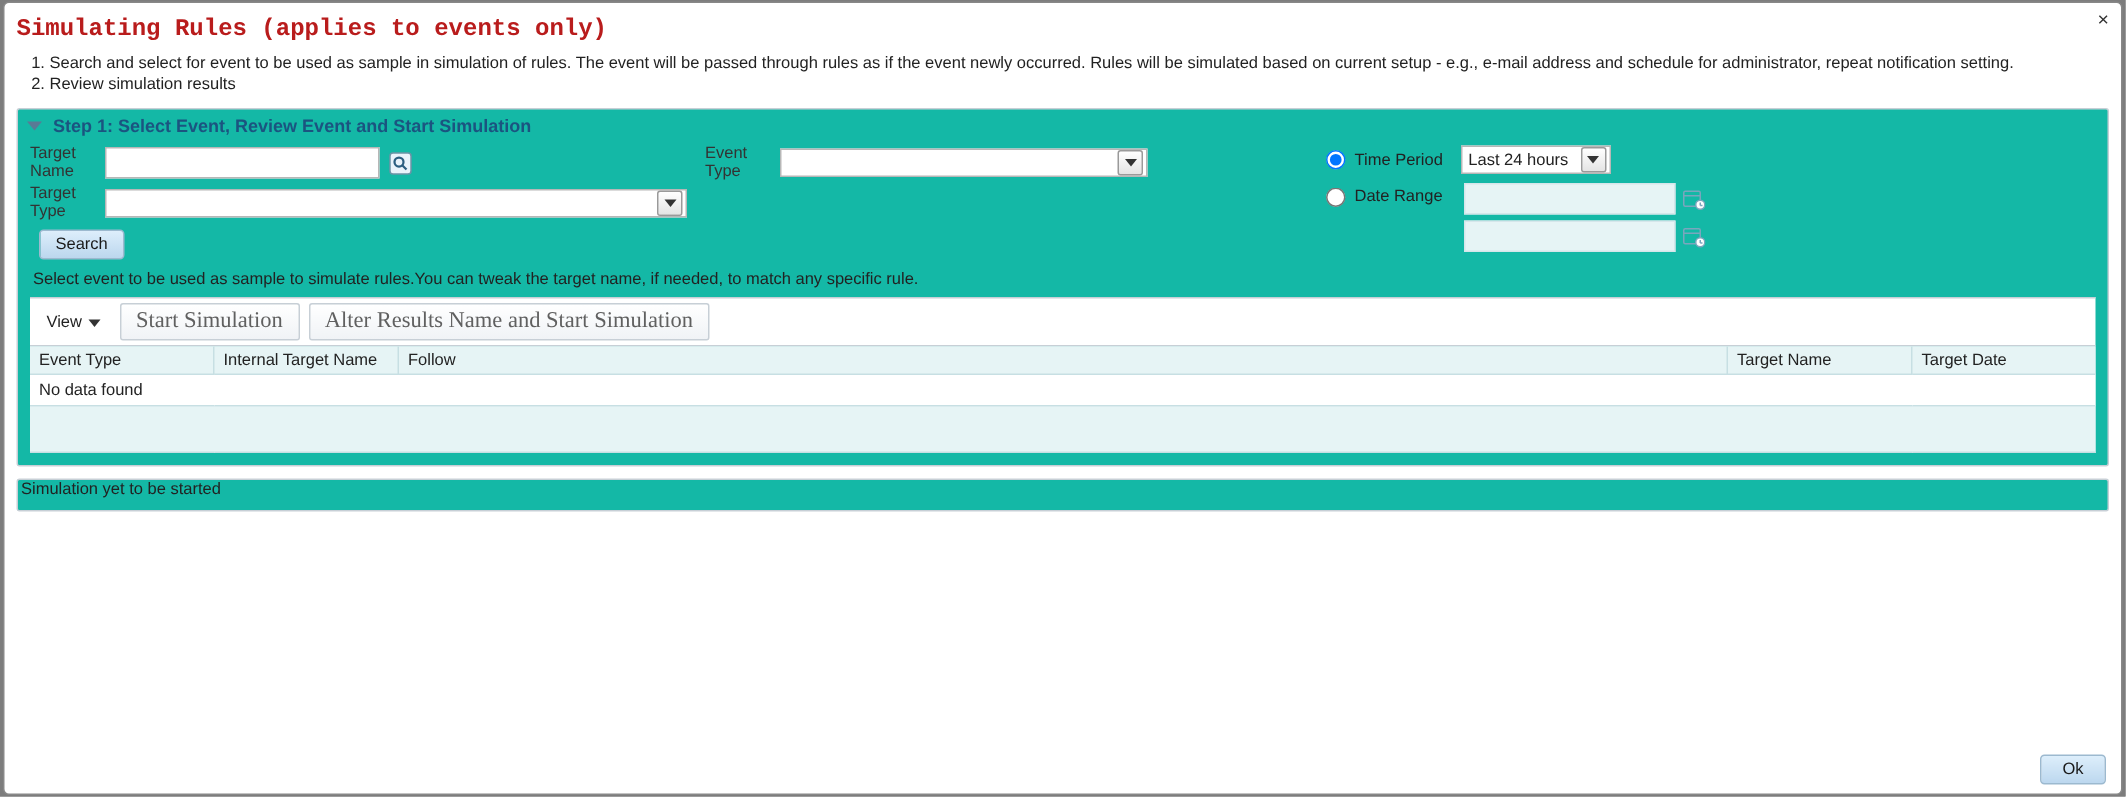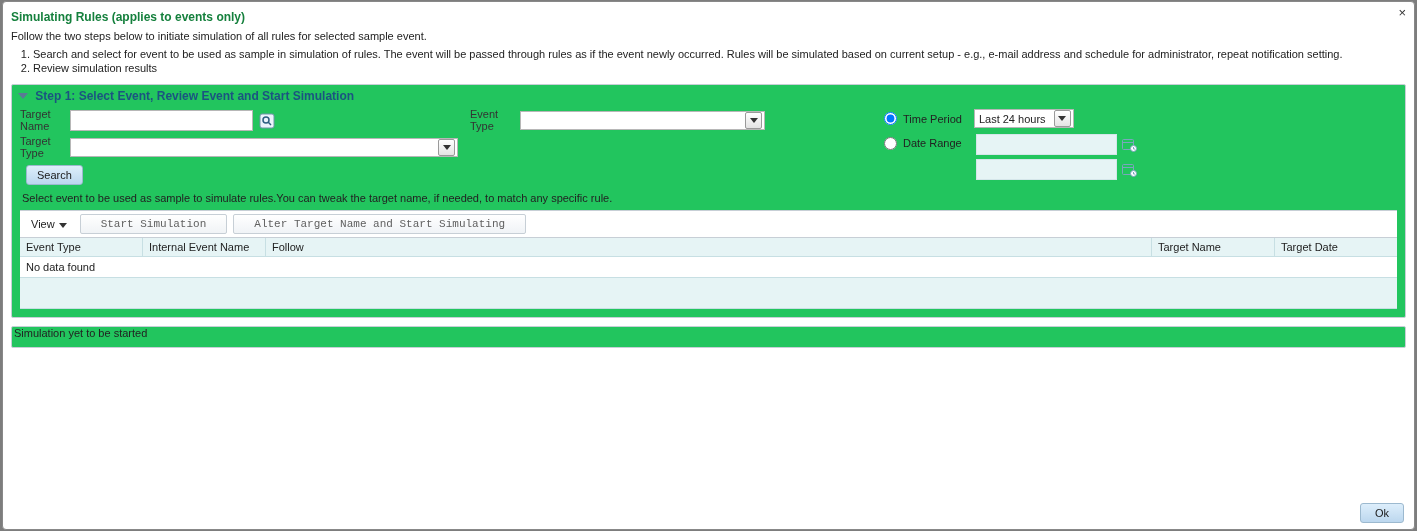--- a/index.html
+++ b/index.html
@@ -15,24 +15,25 @@
     width: 1413px;
     height: 529px;
     margin: 1px auto;
     background: #fff;
     border: 1px solid #888;
     border-radius: 4px;
     position: relative;
     padding: 6px 6px 6px 6px;
   }
   .dialog-title {
-    color: #15803d;
+    color: #b91c1c;
     font-weight: bold;
-    font-size: 12px;
+    font-size: 16px;
     padding: 2px 2px 6px 2px;
+    font-family: Liberation Mono, monospace;
   }
   .close-x {
     position: absolute;
     top: 4px;
     right: 8px;
     cursor: pointer;
     font-size: 13px;
     color: #333;
     line-height: 1;
   }
@@ -44,21 +45,21 @@
     padding: 0;
   }
   ol.steps li {
     margin: 0;
     padding: 0 0 2px 0;
   }
   .panel {
     border: 1px solid #c7cfd6;
     border-radius: 2px;
     margin: 4px 2px 8px 2px;
-    background: #22c55e;
+    background: #14b8a6;
   }
   .panel-header {
     color: #1b5480;
     font-weight: bold;
     font-size: 12px;
     padding: 4px 6px 6px 6px;
   }
   .panel-header .disclosure {
     display: inline-block;
     width: 0; height: 0;
@@ -187,25 +188,25 @@
     cursor:pointer;
     text-align:center;
   }
   .menu-btn .caret::after{
     content:"";display:inline-block;width:0;height:0;
     border-left:4px solid transparent;border-right:4px solid transparent;border-top:5px solid #333;
   }
   .tbtn {
     border:1px solid #c7cfd6;
     background: linear-gradient(#fff,#f0f3f6);
-    padding:3px 20px;
+    padding:3px 10px;
     border-radius:2px;
     color:#606060;
     cursor:pointer;
-    font-family: Liberation Mono, monospace; font-size: 11px;
+    font-family: Liberation Serif, serif; font-size: 15px;
   }
   .data-table {
     width:100%;
     border-collapse:collapse;
     background:#e6f4f5;
   }
   .data-table th {
     text-align:left;
     font-weight:normal;
     color:#222;
@@ -244,21 +245,20 @@
 </style>
 </head>
 <body>
 
 <div class="dialog">
 
   <div class="close-x">×</div>
 
   <div class="dialog-title">Simulating Rules  (applies to events only)</div>
 
-  <div class="intro-text">Follow the two steps below to initiate simulation of all rules for selected sample event.</div>
 
   <ol class="steps">
     <li>Search and select for event to be used as sample in simulation of rules. The event will be passed through rules as if the event newly occurred. Rules will be simulated based on current setup - e.g., e-mail address and schedule for administrator, repeat notification setting.</li>
     <li>Review simulation results</li>
   </ol>
 
   <div class="panel">
     <div class="panel-header">
       <span class="disclosure"></span>
       <span>Step 1: Select Event, Review Event and Start Simulation</span>
@@ -351,28 +351,28 @@
       </div>
 
       <div class="helper-text">Select event to be used as sample to simulate rules.You can tweak the target name, if needed, to match any specific rule.</div>
 
       <div class="toolbar">
         <span class="menu-btn">
           <span>View</span>
           <span class="caret"></span>
         </span>
         <button class="tbtn">Start Simulation</button>
-        <button class="tbtn">Alter Target Name and Start Simulating</button>
+        <button class="tbtn">Alter Results Name and Start Simulation</button>
       </div>
 
       <table class="data-table">
         <thead>
           <tr>
             <th style="width:110px;">Event Type</th>
-            <th style="width:110px;">Internal Event Name</th>
+            <th style="width:110px;">Internal Target Name</th>
             <th>Follow</th>
             <th style="width:110px;">Target Name</th>
             <th style="width:110px;">Target Date</th>
           </tr>
         </thead>
         <tbody>
           <tr class="empty-row">
             <td colspan="5">No data found</td>
           </tr>
           <tr class="pad-row">

